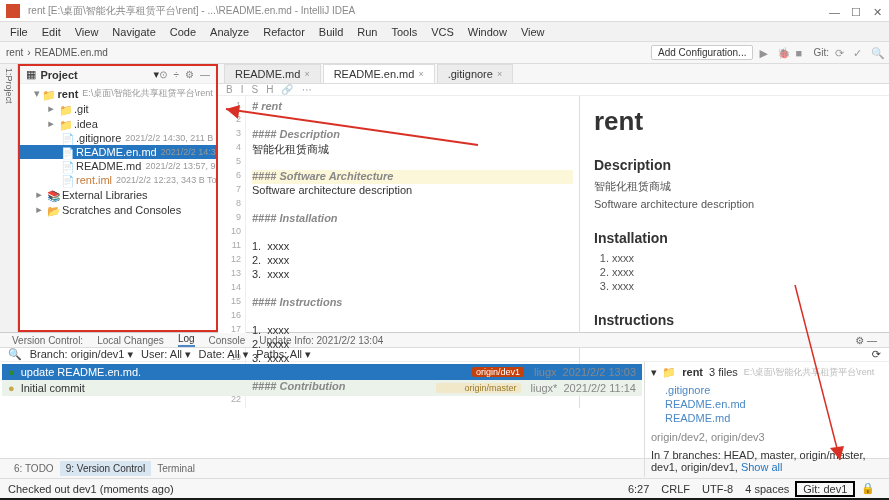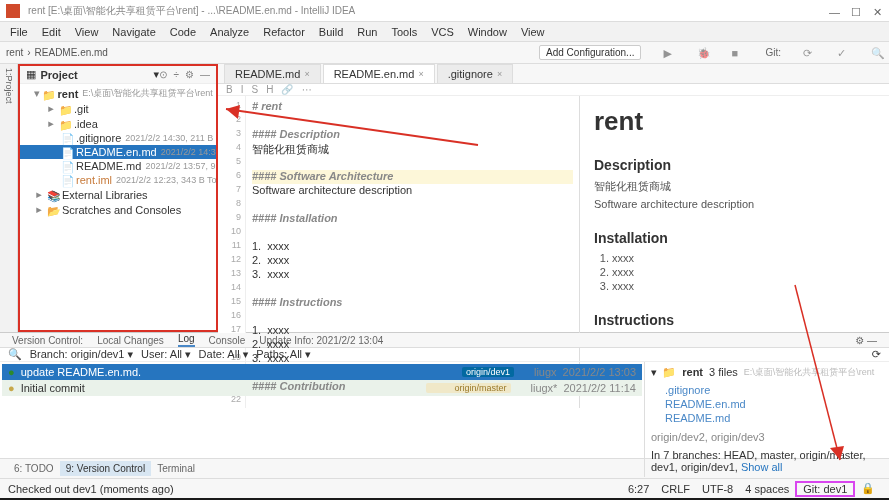--- a/index.html
+++ b/index.html
@@ -7,21 +7,21 @@
 .titlebar{height:22px;background:#fff;display:flex;align-items:center;padding:0 6px;border-bottom:1px solid #ddd;}
 .titlebar .appicon{width:14px;height:14px;background:#d04a2b;margin-right:8px;}
 .titlebar .title{flex:1;color:#888;font-size:10px;}
 .winbtns{display:flex;gap:12px;}
 .winbtns span{width:10px;height:10px;color:#666;}
 .menubar{height:20px;background:#f2f2f2;display:flex;align-items:center;padding:0 4px;gap:2px;border-bottom:1px solid #ddd;}
 .menubar span{padding:2px 6px;font-size:11px;}
 .toolbar{height:22px;background:#f7f7f7;display:flex;align-items:center;padding:0 6px;border-bottom:1px solid #ddd;}
 .breadcrumb{display:flex;gap:4px;align-items:center;flex:1;}
 .breadcrumb span{font-size:10px;color:#555;}
-.toolbar-right{display:flex;gap:22px;align-items:center;}
+.toolbar-right{display:flex;gap:6px;align-items:center;}
 .addconfig{border:1px solid #ccc;padding:1px 6px;font-size:10px;background:#fff;border-radius:2px;}
 .toolicon{width:12px;height:12px;opacity:.5;}
 .main{display:flex;height:268px;}
 .leftrail{width:18px;background:#f2f2f2;border-right:1px solid #ddd;display:flex;flex-direction:column;align-items:center;padding-top:4px;gap:8px;}
 .leftrail span{writing-mode:vertical-rl;font-size:9px;color:#666;}
 .project-panel{width:200px;background:#fff;border:2px solid #d93025;position:relative;display:flex;flex-direction:column;}
 .panel-header{height:18px;display:flex;align-items:center;padding:0 6px;border-bottom:1px solid #eee;background:#f7f7f7;}
 .panel-header .label{flex:1;font-size:11px;font-weight:600;}
 .panel-header .icons{display:flex;gap:6px;}
 .panel-header .icons span{opacity:.6;font-size:10px;}
@@ -61,35 +61,35 @@
 .vcs-tabs .active{color:#333;border-bottom:2px solid #4a88c7;padding-bottom:1px;}
 .vcs-tabs .right{margin-left:auto;}
 .vcs-toolbar{height:18px;display:flex;align-items:center;gap:8px;padding:0 8px;border-bottom:1px solid #eee;font-size:10px;color:#666;}
 .vcs-body{flex:1;display:flex;}
 .commits{flex:1;padding:2px;}
 .commit-row{display:flex;align-items:center;padding:2px 6px;font-size:10px;}
 .commit-row.sel{background:#2675bf;color:#fff;}
 .commit-row.sel *{color:#fff;}
 .commit-row .msg{flex:1;}
 .commit-row .tag{background:#e8f0e8;color:#4a7a4a;padding:0 4px;border-radius:2px;margin-right:4px;font-size:9px;}
-.commit-row.sel .tag{background:#0369a1;color:#fff;}
-.commit-row .auth{color:#888;margin-left:16px;}
+.commit-row.sel .tag{background:#c2410c;color:#fff;}
+.commit-row .auth{color:#888;margin-left:6px;}
 .commit-row .date{color:#888;margin-left:6px;}
 .vcs-right{width:245px;border-left:1px solid #ddd;padding:4px 6px;font-size:10px;}
 .vcs-right .hdr{display:flex;gap:6px;margin-bottom:4px;color:#888;}
 .vcs-right .file{padding:1px 0 1px 14px;color:#4a88c7;}
 .vcs-right .branches{color:#888;margin-top:6px;}
 .vcs-right .link{color:#2675bf;}
 .bottombar{height:20px;background:#f7f7f7;border-top:1px solid #ddd;display:flex;align-items:center;padding:0 8px;gap:0;}
 .bottombar .tab{background:none;border:none;padding:2px 6px;font-size:10px;color:#666;}
 .bottombar .tab.active{background:#d8e6f2;color:#333;}
 .statusbar{height:20px;background:#f7f7f7;border-top:1px solid #ddd;display:flex;align-items:center;padding:0 8px;font-size:10px;color:#666;}
 .statusbar .left{flex:1;}
 .statusbar .seg{padding:0 6px;}
-.gitbox{border:2px solid #d946ef;padding:0 4px;}
+.gitbox{border:2px solid #000000;padding:0 4px;}
 .taskbar{height:24px;background:#1a1a1a;display:flex;align-items:center;padding:0 4px;gap:4px;}
 .taskbar .tray{margin-left:auto;color:#ccc;font-size:9px;display:flex;gap:6px;align-items:center;}
 .arrow-svg{position:absolute;pointer-events:none;z-index:50;}
 .redline{stroke:#d93025;stroke-width:2;fill:none;}
 .redfill{fill:#d93025;}
 .gitline{stroke:#d93025;stroke-width:1.5;fill:none;}
 </style>
 </head>
 <body>
 

